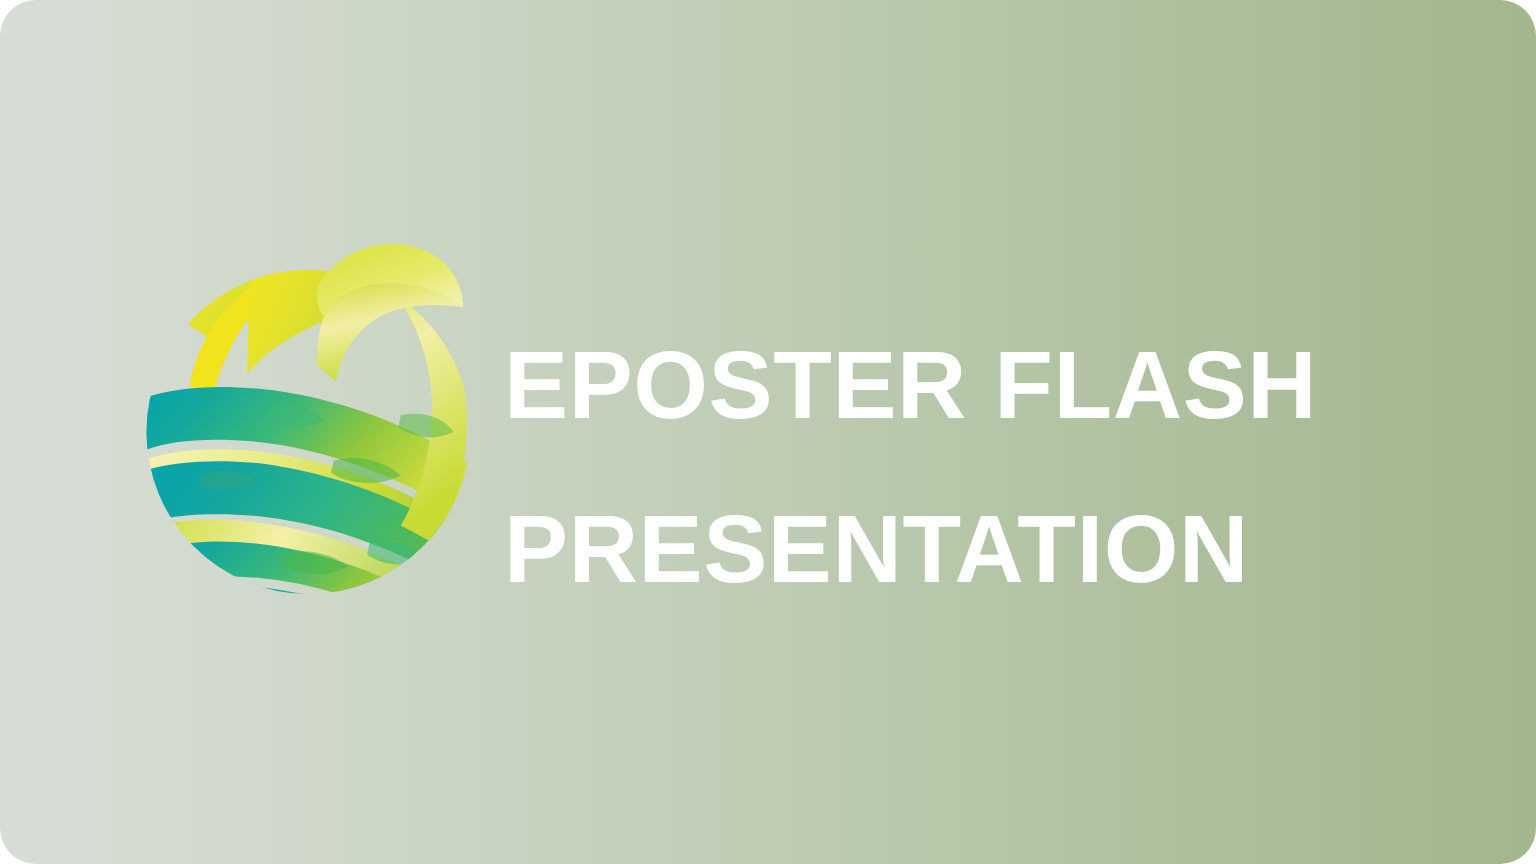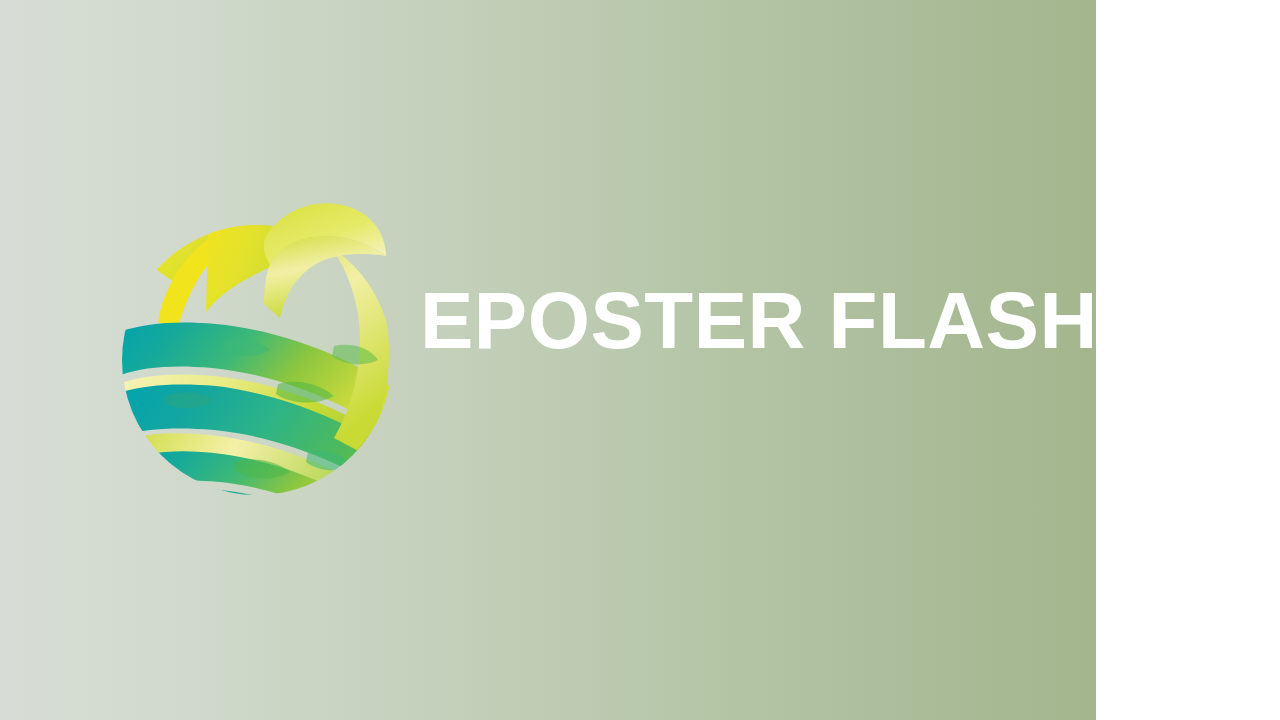--- a/index.html
+++ b/index.html
@@ -9,32 +9,33 @@
     width: 1280px;
     height: 720px;
     overflow: hidden;
   }
   body {
     font-family: "Liberation Sans", sans-serif;
   }
 
   #slide {
     position: relative;
-    width: 1096px;
+    width: 1280px;
     height: 720px;
     background: linear-gradient(
         to right,
         #d7ddd6 0%,
         #d2dace 14%,
         #c9d4c2 30%,
         #bfcdb5 48%,
         #b4c5a6 66%,
         #abbd9a 82%,
         #a3b68d 100%);
     overflow: hidden;
+    border-radius: 30px;
   }
 
   #slide-content {
     position: absolute;
     left: 0;
     top: 0;
     width: 1280px;
     height: 720px;
     display: flex;
     flex-direction: row;
@@ -182,16 +183,17 @@
                    C 144,56 142,44 146,36 Z"></path>
           <path fill="url(#gTail)" d="M 150,64 C 156,52 170,42 188,38 C 214,32 244,40 266,56
                    C 240,52 214,54 196,64 C 176,76 164,96 160,118
                    L 144,104 C 144,88 146,74 150,64 Z"></path>
         </g>
       </svg>
     </div>
 
     <div id="title-block">
       <div class="title-line">EPOSTER FLASH</div>
+      <div class="title-line">PRESENTATION</div>
     </div>
 
   </div>
 </div>
 
 </body></html>

